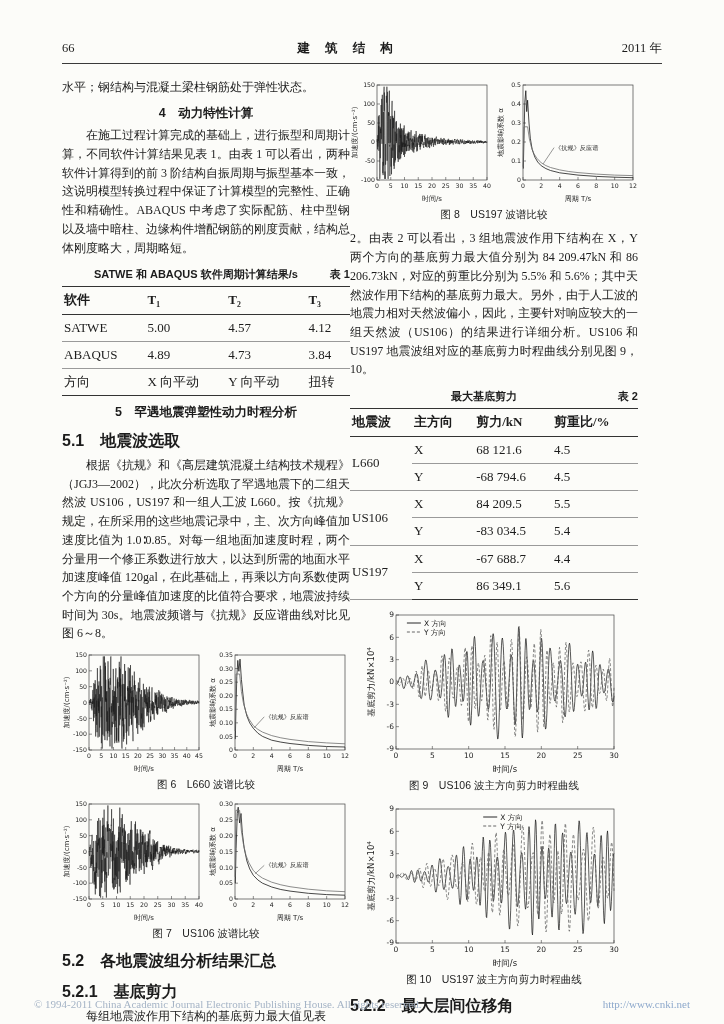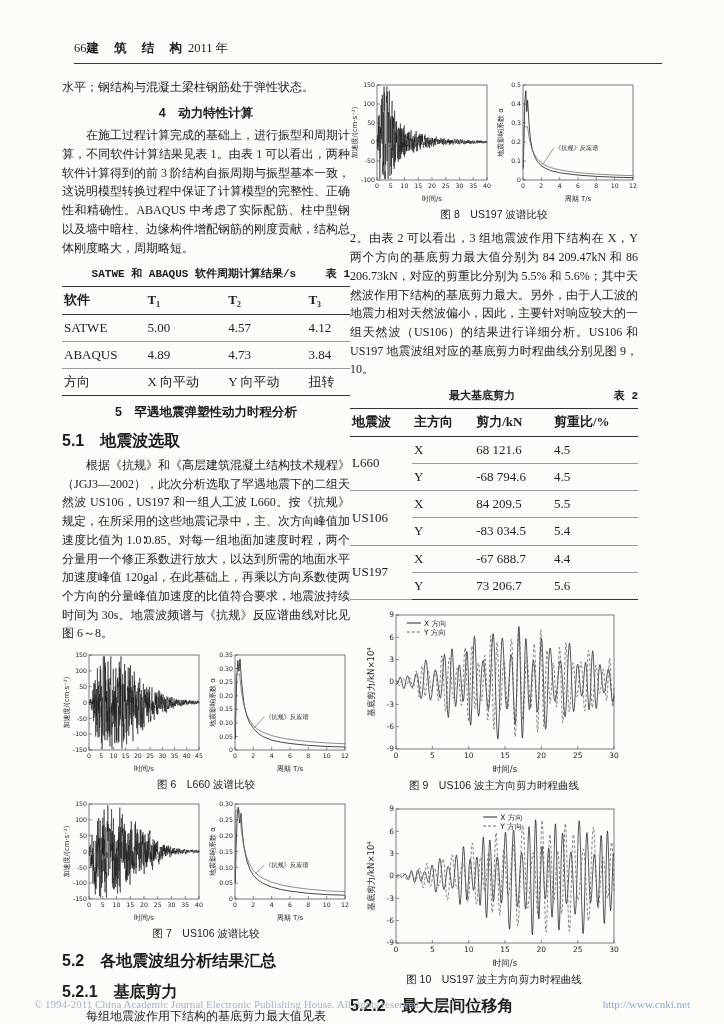--- a/index.html
+++ b/index.html
@@ -1,35 +1,35 @@
 <!DOCTYPE html>
 <html><head>
 <meta charset="utf-8">
 <style>
   *{box-sizing:border-box}
   html,body{margin:0;padding:0}
   body{width:724px;height:1024px;background:#fcfcf9;color:#1c1c1c;
        font-family:"Liberation Serif","DejaVu Serif",serif;position:relative;overflow:hidden}
 
-  .pg-header{position:absolute;top:40px;left:74px;right:62px;display:flex;
-             justify-content:flex-start;align-items:baseline;
+  .pg-header{position:absolute;top:40px;left:62px;right:62px;display:flex;
+             justify-content:space-between;align-items:baseline;
              border-bottom:1px solid #3a3a3a;padding-bottom:6px;font-size:12.5px}
   .pg-header .journal{letter-spacing:6px;font-weight:600}
 
   .content{position:absolute;top:78px;left:62px;right:62px;display:flex;}
   .col{width:288px;font-size:12px;line-height:1.56;text-align:justify}
 
   .para{margin:0}
   .ind{text-indent:2em}
   .h1{font-family:"Liberation Sans","DejaVu Sans",sans-serif;font-weight:700;
       font-size:12.5px;margin:7px 0 3px;text-align:center}
   .h2{font-family:"Liberation Sans","DejaVu Sans",sans-serif;font-weight:700;
       font-size:16px;margin:6px 0 2px;text-align:left}
 
-  .tbl-head{display:flex;align-items:baseline;font-family:Liberation Mono, monospace;
+  .tbl-head{display:flex;align-items:baseline;font-family:Liberation Sans, sans-serif;
             font-size:11px;font-weight:700;margin:9px 0 3px}
   .tbl-title{flex:1;text-align:center}
   .ptable{width:100%;border-collapse:collapse;font-size:13px;
           border-top:1.4px solid #333;border-bottom:1.4px solid #333;margin-bottom:6px}
   .ptable th{font-weight:600;border-bottom:1px solid #333;padding:3px 2px}
   .ptable td{border-bottom:0.6px solid #9a9a9a;padding:3px 2px}
   .ptable tr:last-child td{border-bottom:none}
 
   .figrow{display:flex;gap:4px;justify-content:center;margin-top:7px}
   .bigfig{display:flex;justify-content:center;margin-top:7px}
@@ -375,21 +375,21 @@
             <td>5.4</td>
           </tr>
           <tr>
             <td rowspan="2">US197</td>
             <td>X</td>
             <td>-67 688.7</td>
             <td>4.4</td>
           </tr>
           <tr>
             <td>Y</td>
-            <td>73 206.7</td>
+            <td>86 349.1</td>
             <td>5.6</td>
           </tr>
         </tbody>
       </table>
 
     <div class="bigfig">
       <svg width="256" height="168">
           <rect x="30" y="8" width="218" height="134" fill="none" stroke="#444" stroke-width="0.7"></rect>
           <line x1="30" y1="142" x2="30" y2="139" stroke="#444" stroke-width="0.6"></line>
           <text x="30" y="151" font-size="7.5" text-anchor="middle">0</text>

